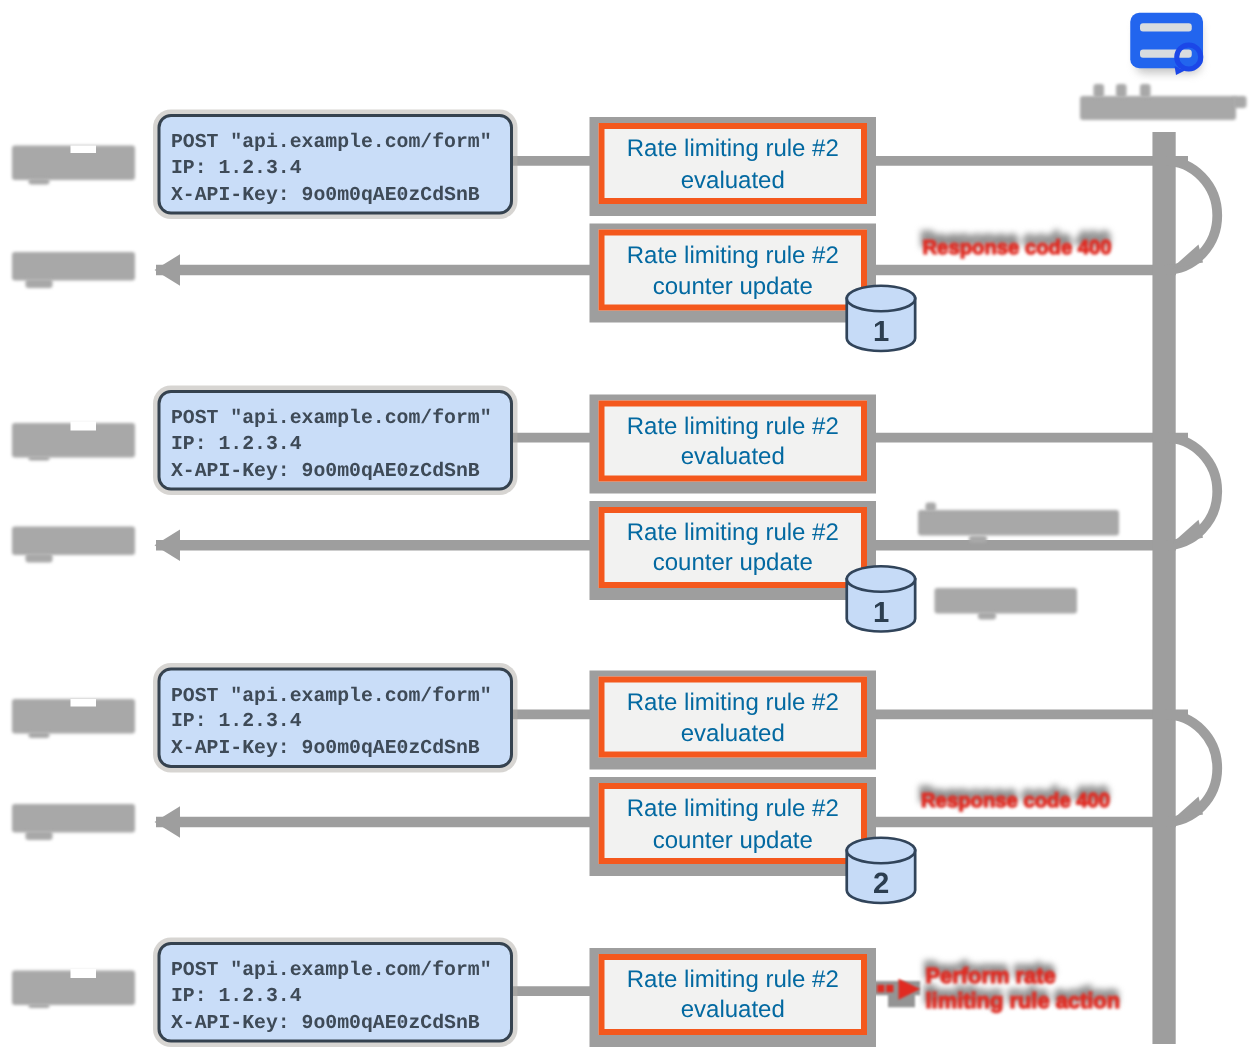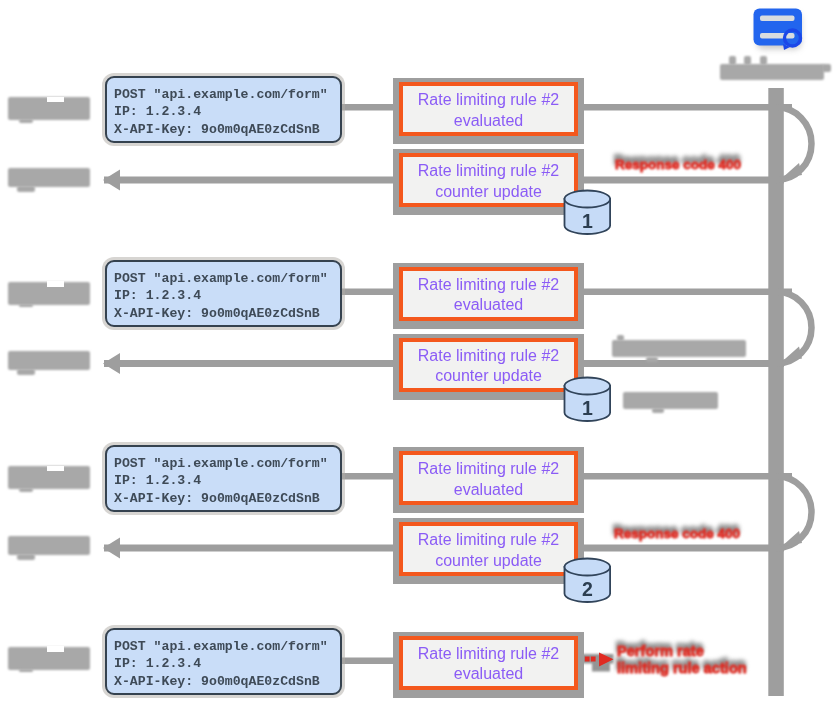--- a/index.html
+++ b/index.html
@@ -8,21 +8,21 @@
   .bluebox{position:absolute;left:105px;width:226px;height:54.5px;
     background:#c9ddf8;border:2px solid #35424f;border-radius:9px;
     box-shadow:0 0 0 3px rgba(175,172,165,0.5);
     padding:8px 0 0 7px;
     font-family:"Liberation Mono",monospace;font-size:13.2px;line-height:17.3px;
     font-weight:bold;color:#3e4a57;white-space:pre;}
   .obox{position:absolute;left:399px;width:171px;height:43px;padding-top:3px;
     background:#f2f2f1;border:4px solid #f4581d;
     box-shadow:0 2px 0 6px #9e9e9e;
     display:flex;align-items:center;justify-content:center;text-align:center;
-    font-size:16px;line-height:20.5px;color:#8b5cf6;}
+    font-size:16px;line-height:20.5px;color:#0369a1;}
   .band{position:absolute;background:#a8a8a8;border-radius:2px;filter:blur(1px);}
   .ann{position:absolute;font-weight:bold;font-size:14.3px;white-space:nowrap;line-height:17.3px;}
   .ann .sh{position:absolute;left:-1px;top:-4.5px;color:#8f8f8f;-webkit-text-stroke:2px #8f8f8f;filter:blur(2px);}
   .ann .rd{position:relative;color:#e02b22;-webkit-text-stroke:0.8px #e02b22;filter:blur(1.2px);}
   svg{position:absolute;left:0;top:0;}
 </style>
 </head>
 <body>
 <div id="stage">
 

